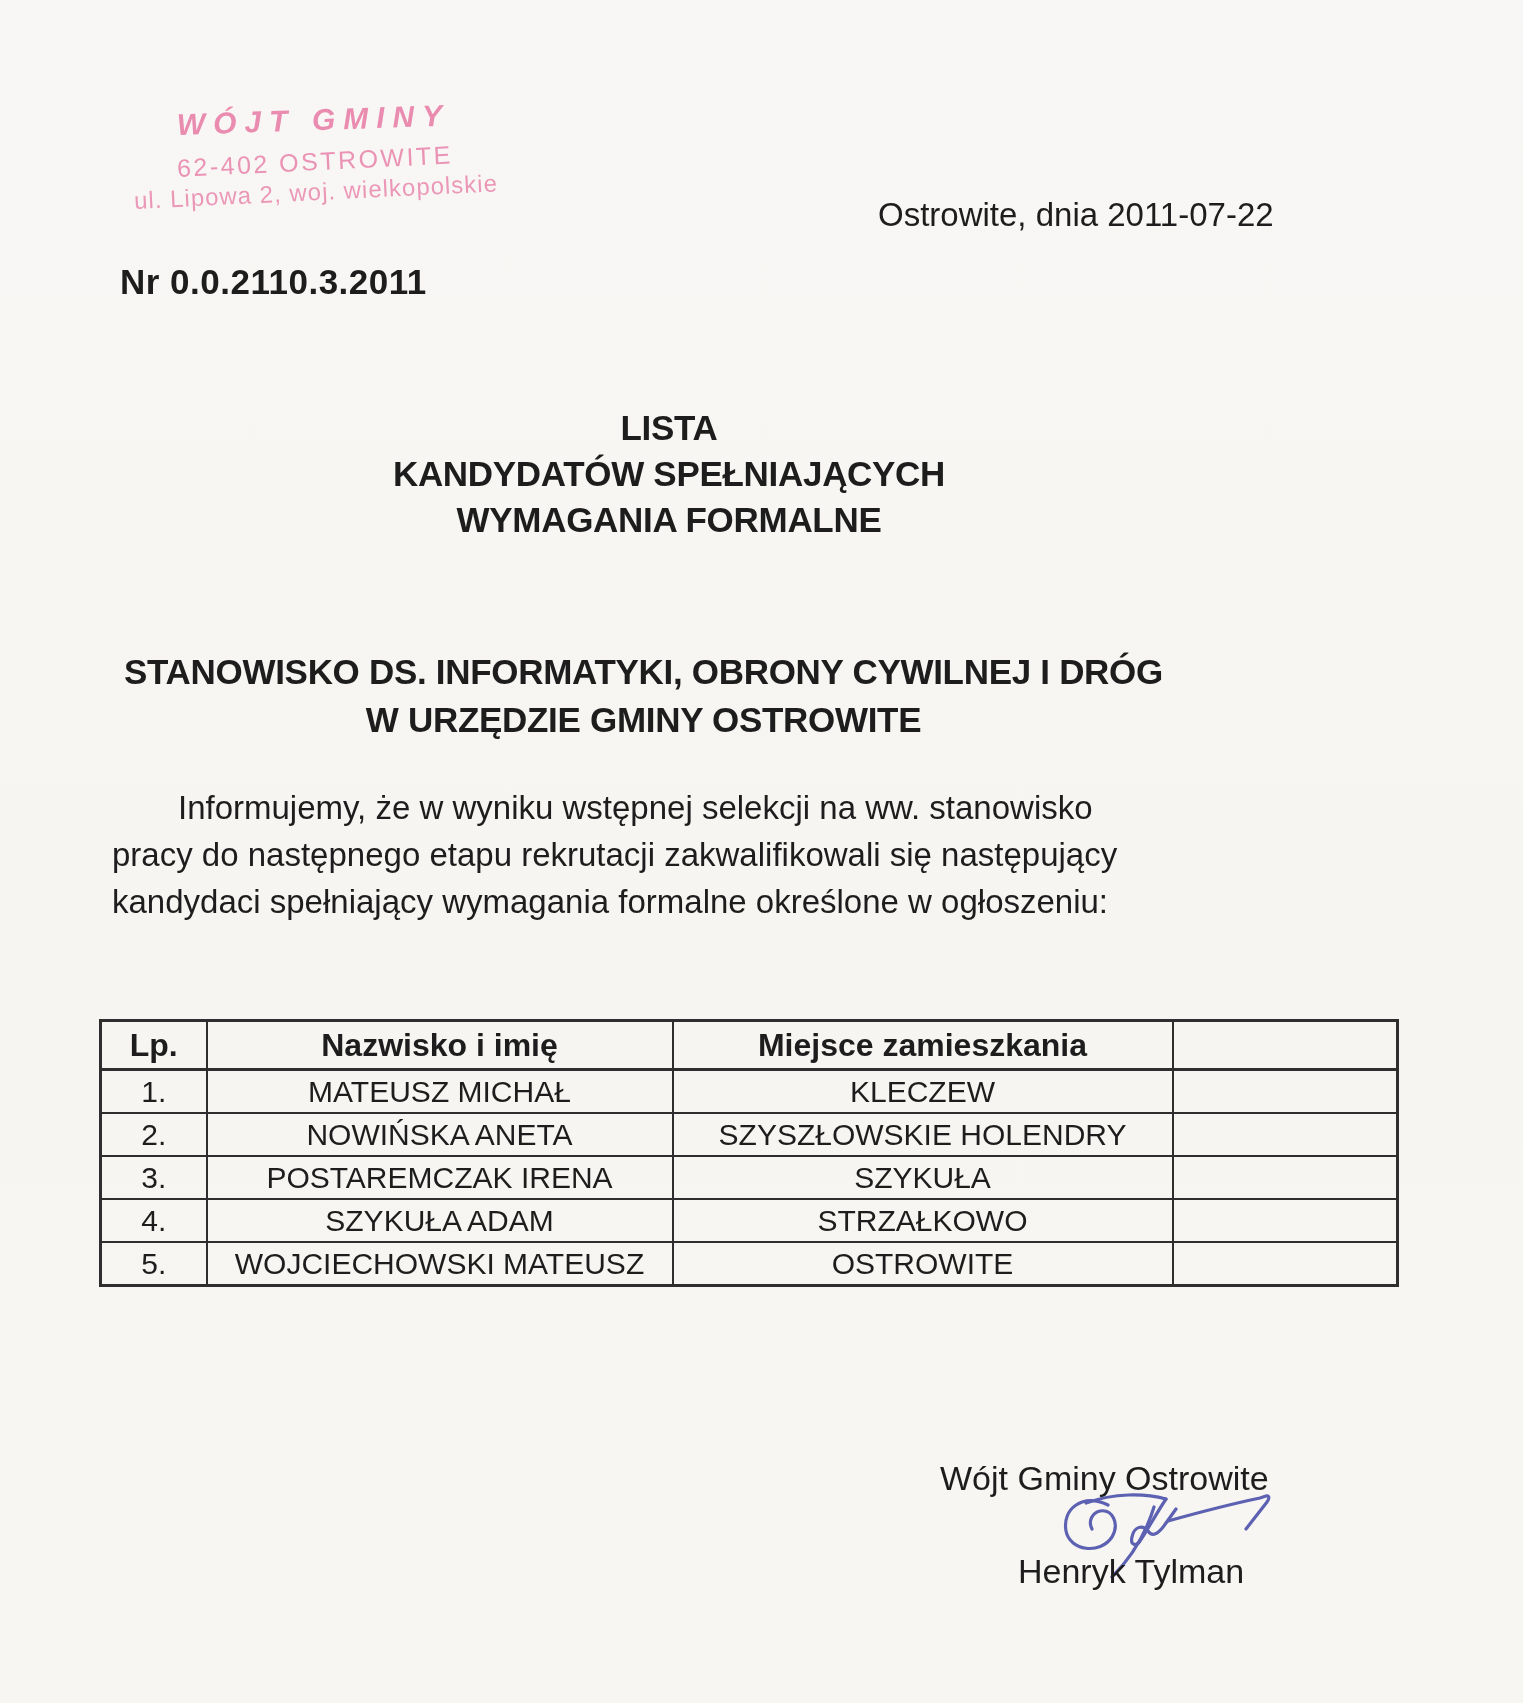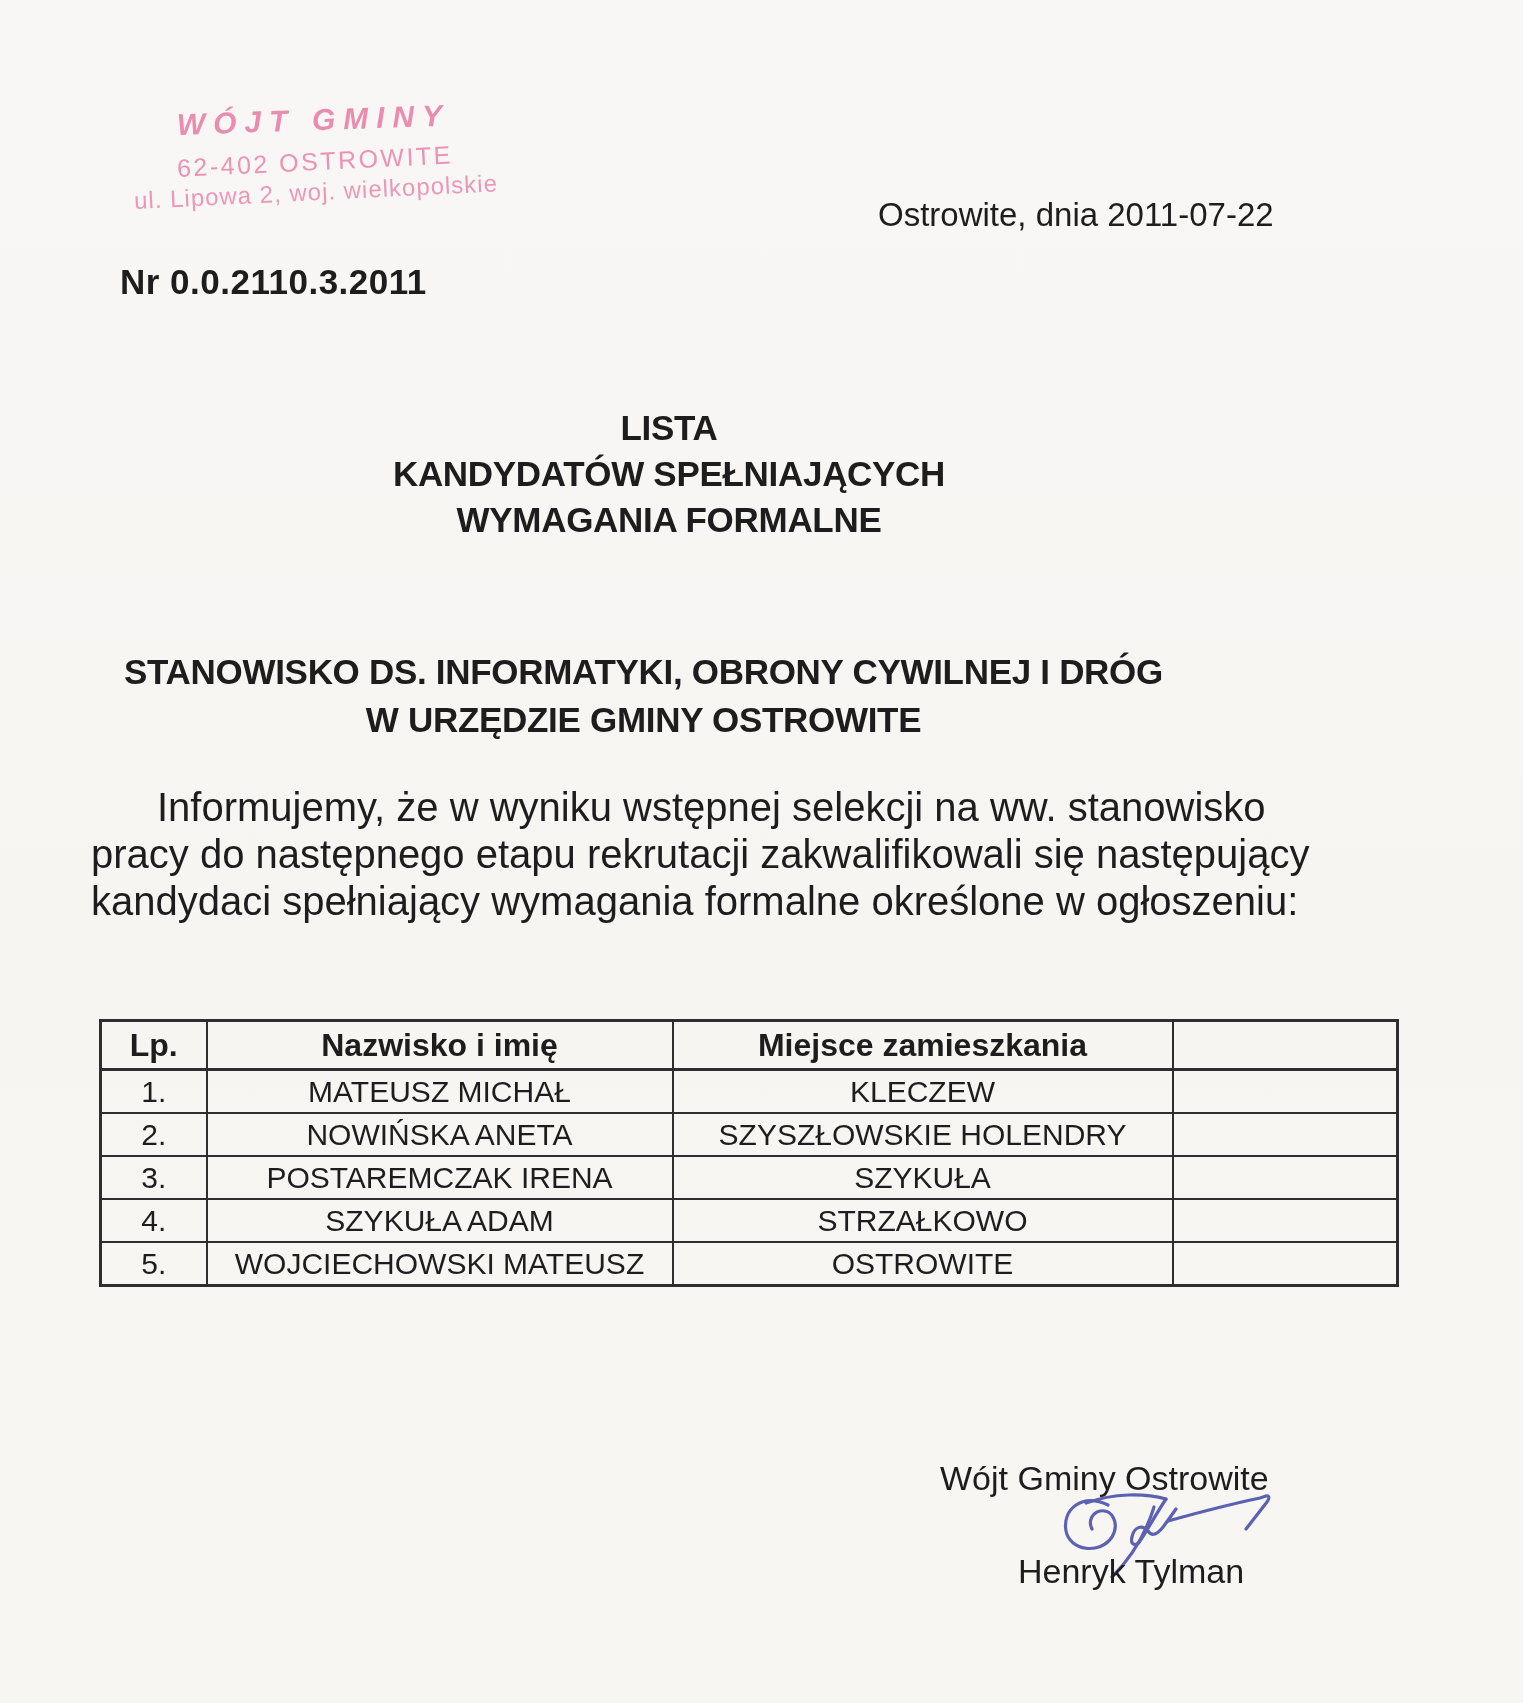--- a/index.html
+++ b/index.html
@@ -44,21 +44,21 @@
   .doc-title{
     left:0;top:405px;width:1338px;text-align:center;
     font-size:35px;font-weight:bold;line-height:46px;letter-spacing:-.3px;
   }
   .position-heading{
     left:0;top:648px;width:1287px;text-align:center;
     font-size:35px;font-weight:bold;line-height:48px;letter-spacing:-.3px;
   }
 
   
-  .body-par{left:91px;top:784px;width:1310px;font-size:40px;line-height:47px;}
+  .body-par{left:112px;top:784px;width:1310px;font-size:33px;line-height:47px;}
   .par-line{white-space:nowrap;}
   .par-line.indent{padding-left:66px;}
 
   
   table.cand-table{
     left:99px;top:1019px;width:1297px;
     border-collapse:collapse;table-layout:fixed;
     position:absolute;
     background:transparent;
   }

